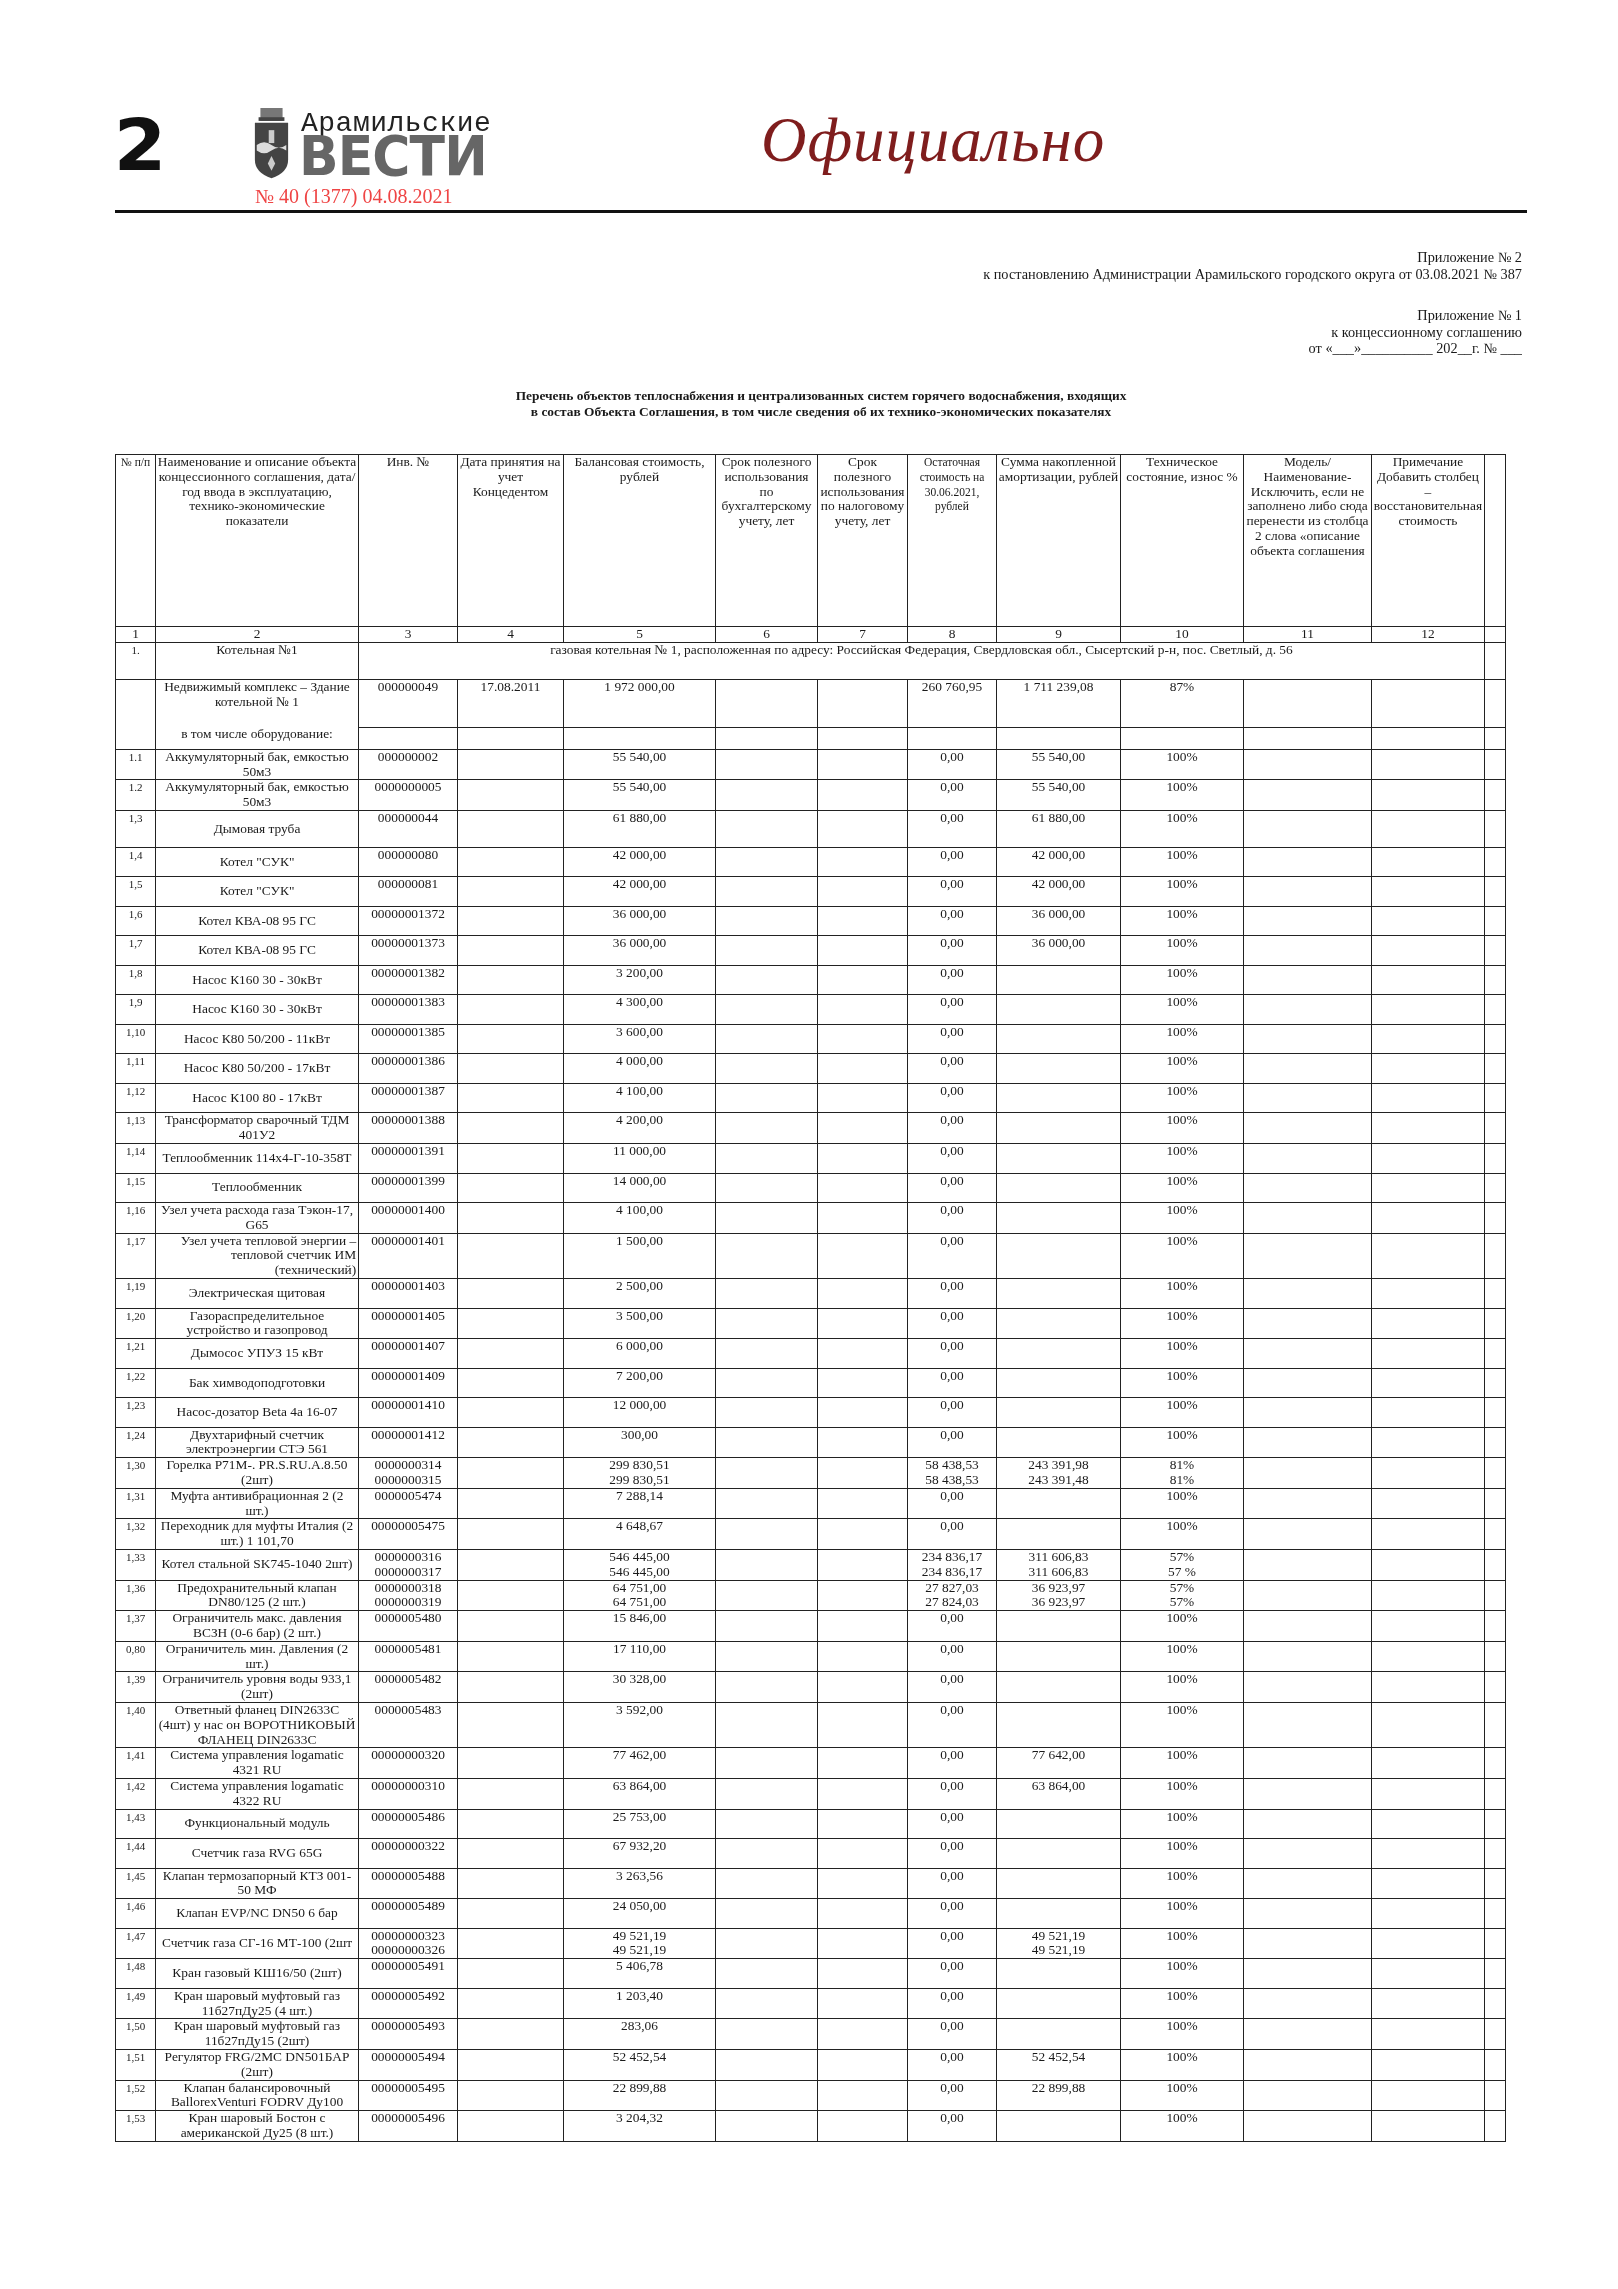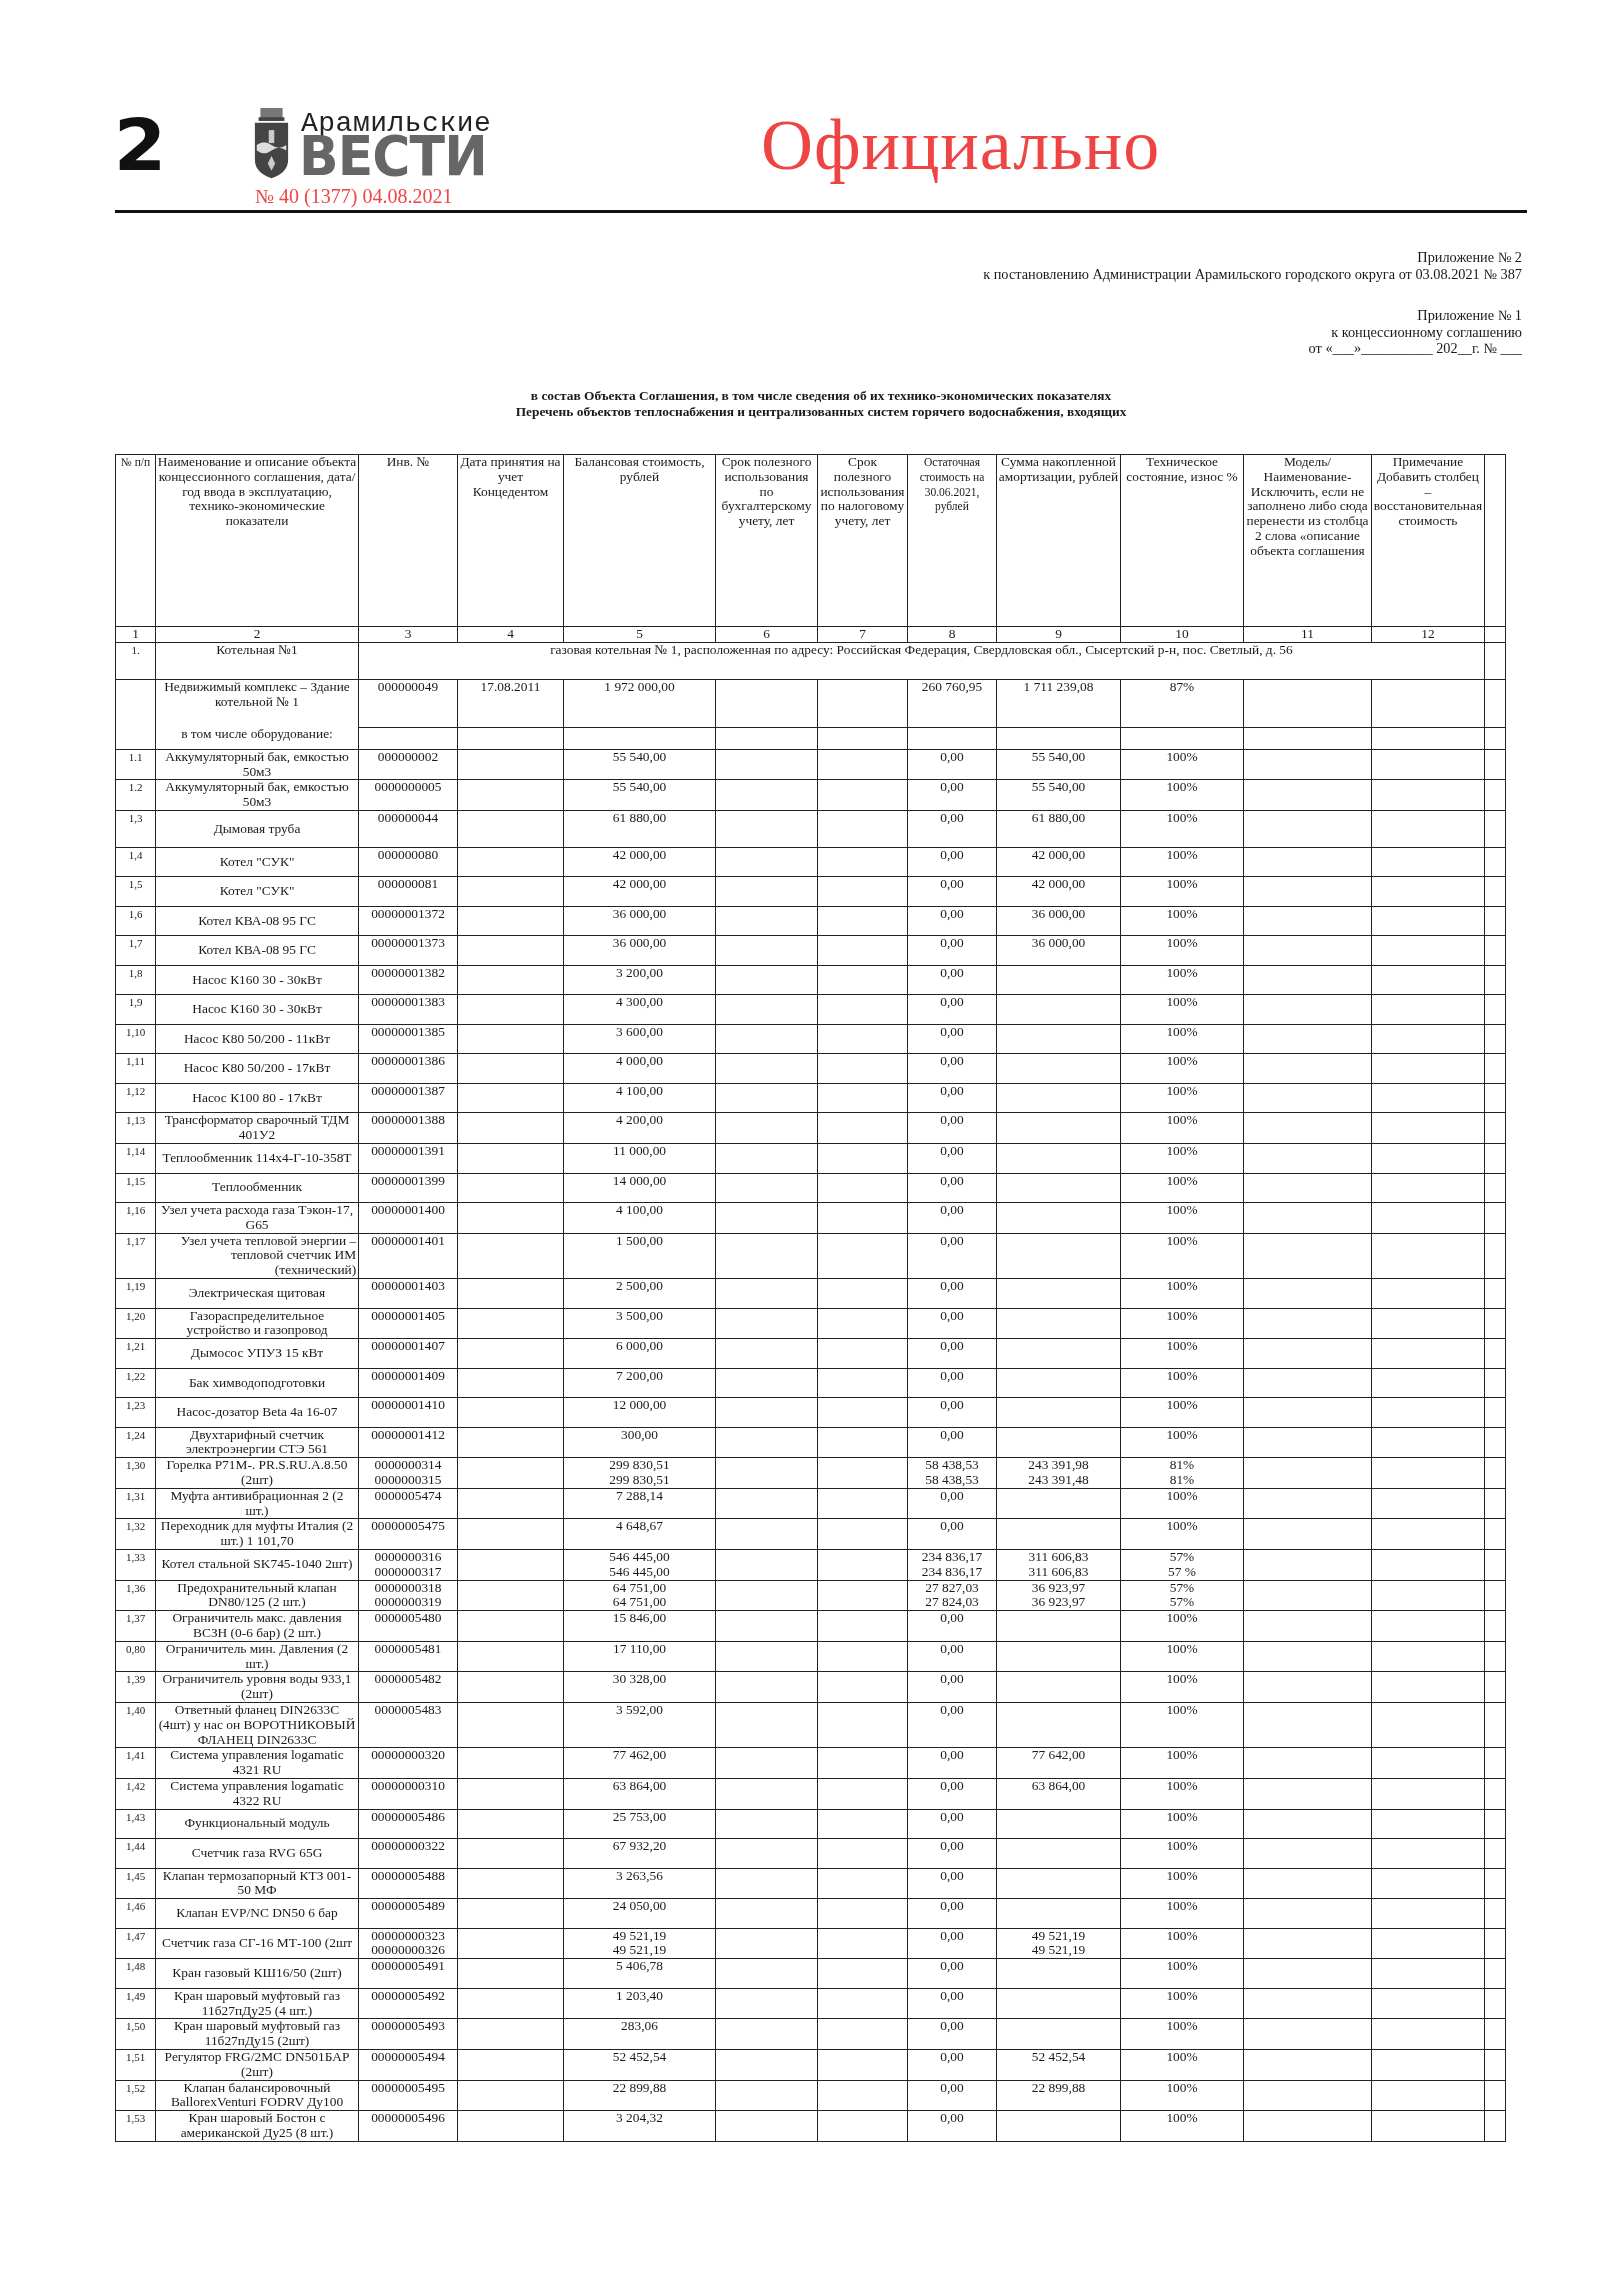--- a/index.html
+++ b/index.html
@@ -4,21 +4,21 @@
 <style>
   html,body{margin:0;padding:0;background:#fff;}
   body{width:1619px;height:2290px;position:relative;font-family:"Liberation Serif","DejaVu Serif",serif;color:#1a1a1a;overflow:hidden;}
   .masthead{position:absolute;left:115px;top:102px;width:1412px;height:111px;}
   .page-num{position:absolute;left:0;top:5.5px;font-family:"DejaVu Sans",sans-serif;font-weight:bold;font-size:72px;line-height:74px;color:#111;transform:scaleX(1.05);}
   .logo{position:absolute;left:138px;top:0;width:240px;height:111px;}
   .crest{position:absolute;left:0;top:5.5px;width:37px;height:72px;}
   .logo-top{position:absolute;left:48px;top:5.5px;font-family:Liberation Mono, monospace;font-size:28px;color:#222;letter-spacing:0.5px;}
   .logo-main{position:absolute;left:46px;top:28px;font-family:"DejaVu Sans",sans-serif;font-weight:bold;font-size:52px;line-height:52px;color:#666;letter-spacing:-0.9px;transform:scaleY(1.05);}
   .issue{position:absolute;left:140px;top:83px;font-family:"Liberation Serif",serif;font-size:20px;color:#ef4444;}
-  .section-title{position:absolute;left:646px;top:1.8px;font-family:"Liberation Serif",serif;font-size:72px;color:#ef4444;letter-spacing:0.9px;}
+  .section-title{position:absolute;left:646px;top:1.8px;font-family:"Liberation Serif",serif;font-style:italic;font-size:63px;color:#7f1d1d;letter-spacing:0.9px;}
   .mast-rule{position:absolute;left:115px;top:210px;width:1412px;height:2.8px;background:#111;}
   .appx{position:absolute;right:97px;text-align:right;font-size:14.3px;line-height:16.6px;}
   .appx div{white-space:nowrap;}
   .doc-title{position:absolute;left:115px;top:388px;width:1412px;text-align:center;font-weight:bold;font-size:13.4px;line-height:15.7px;}
   table.main{position:absolute;left:115px;top:454px;border-collapse:collapse;table-layout:fixed;font-size:13.4px;line-height:14.8px;}
   table.main td{border:1.4px solid #222;padding:0 1.8px;vertical-align:top;text-align:center;overflow:hidden;}
   .hdr td{height:171px;font-size:13.4px;margin-left:44px;}
   .hdr td.small{font-size:11.5px;}
   .nums td{height:14.8px;font-size:13.4px;}
   td.idx{font-size:11px;text-align:left;padding-left:2.8px;}
@@ -51,22 +51,22 @@
   <div>Приложение № 2</div>
   <div>к постановлению Администрации Арамильского городского округа от 03.08.2021 № 387</div>
 </div>
 <div class="appx" style="top:307px;">
   <div>Приложение № 1</div>
   <div>к концессионному соглашению</div>
   <div>от «___»__________ 202__г. № ___</div>
 </div>
 
 <div class="doc-title">
+  <div>Перечень объектов теплоснабжения и централизованных систем горячего водоснабжения, входящих</div>
   <div>в состав Объекта Соглашения, в том числе сведения об их технико-экономических показателях</div>
-  <div>Перечень объектов теплоснабжения и централизованных систем горячего водоснабжения, входящих</div>
 </div>
 
 <table class="main">
   <colgroup>
     <col style="width:40px">
       <col style="width:203px">
       <col style="width:99px">
       <col style="width:106px">
     <col style="width:152px">
       <col style="width:102px">

